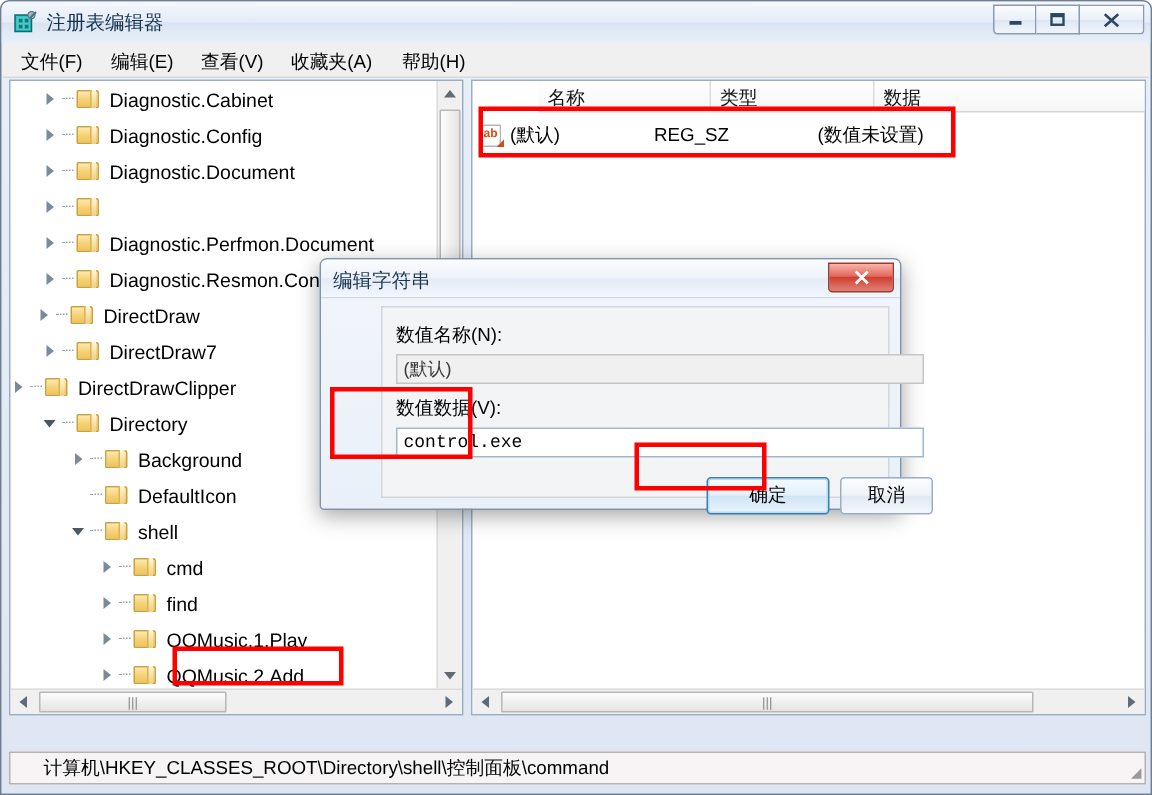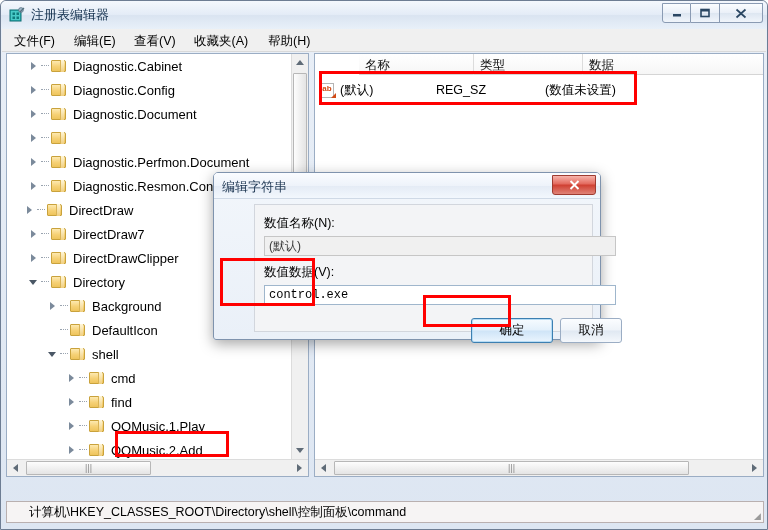--- a/index.html
+++ b/index.html
@@ -348,21 +348,21 @@
         </div>
         <div class="trow" style="padding-left: 21px;">
           <span class="chev closed"></span>
           <span class="dots"></span>
           <span class="folder">
             <span class="f-back"></span>
             <span class="f-spine"></span>
           </span>
           <span class="tlabel">DirectDraw7</span>
         </div>
-        <div class="trow" style="padding-left: 21px;">
+        <div class="trow" style="">
           <span class="chev closed"></span>
           <span class="dots"></span>
           <span class="folder">
             <span class="f-back"></span>
             <span class="f-spine"></span>
           </span>
           <span class="tlabel">DirectDrawClipper</span>
         </div>
         <div class="trow" style="padding-left: 21px;">
           <span class="chev open"></span>

